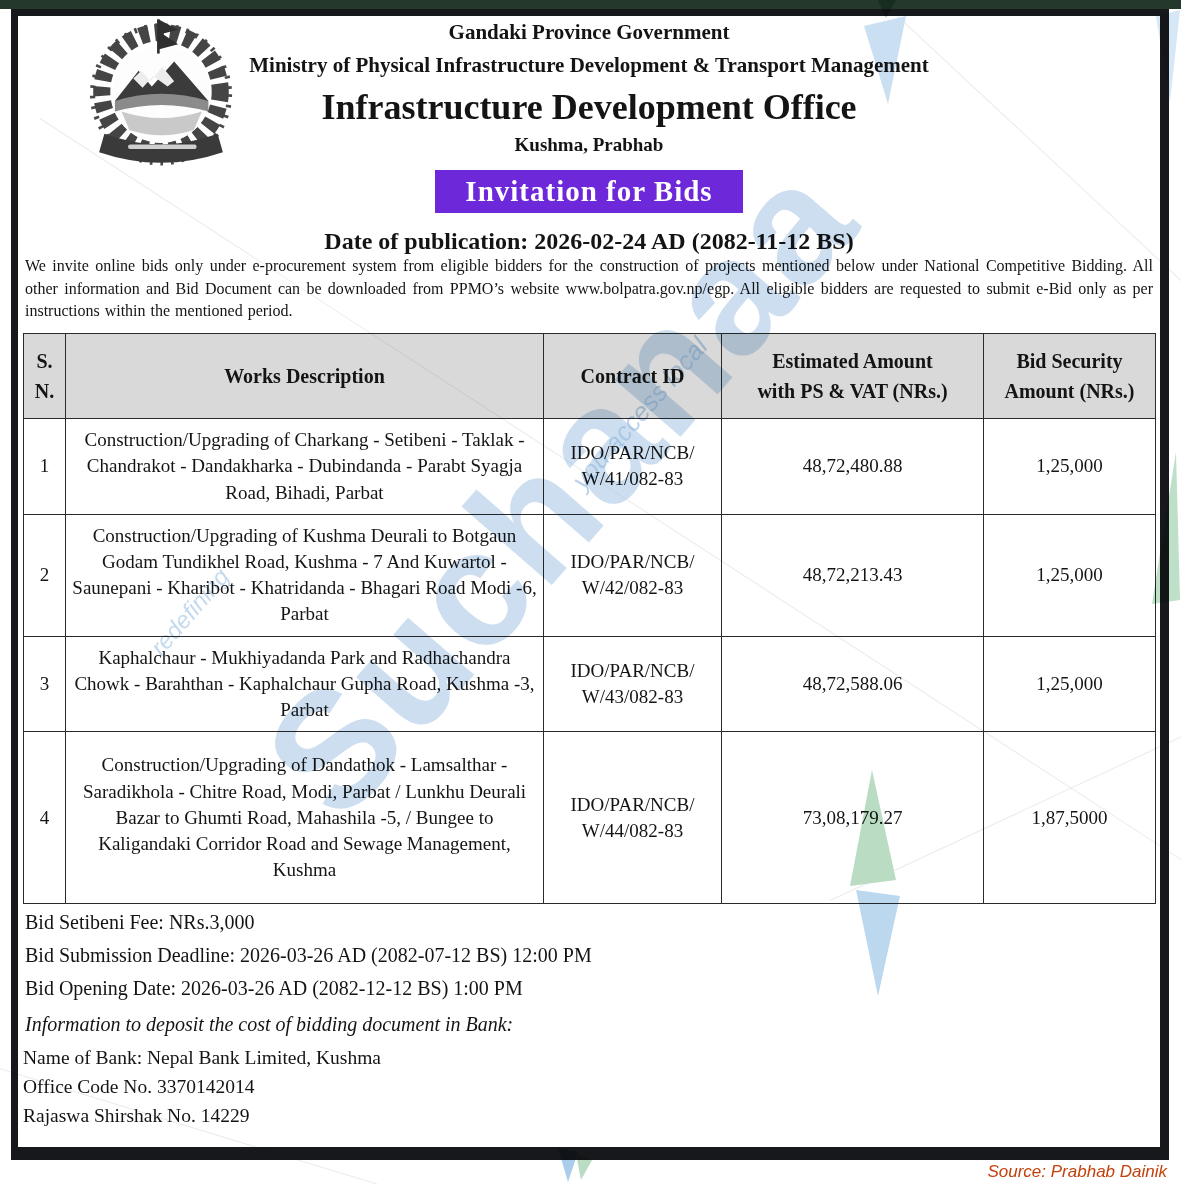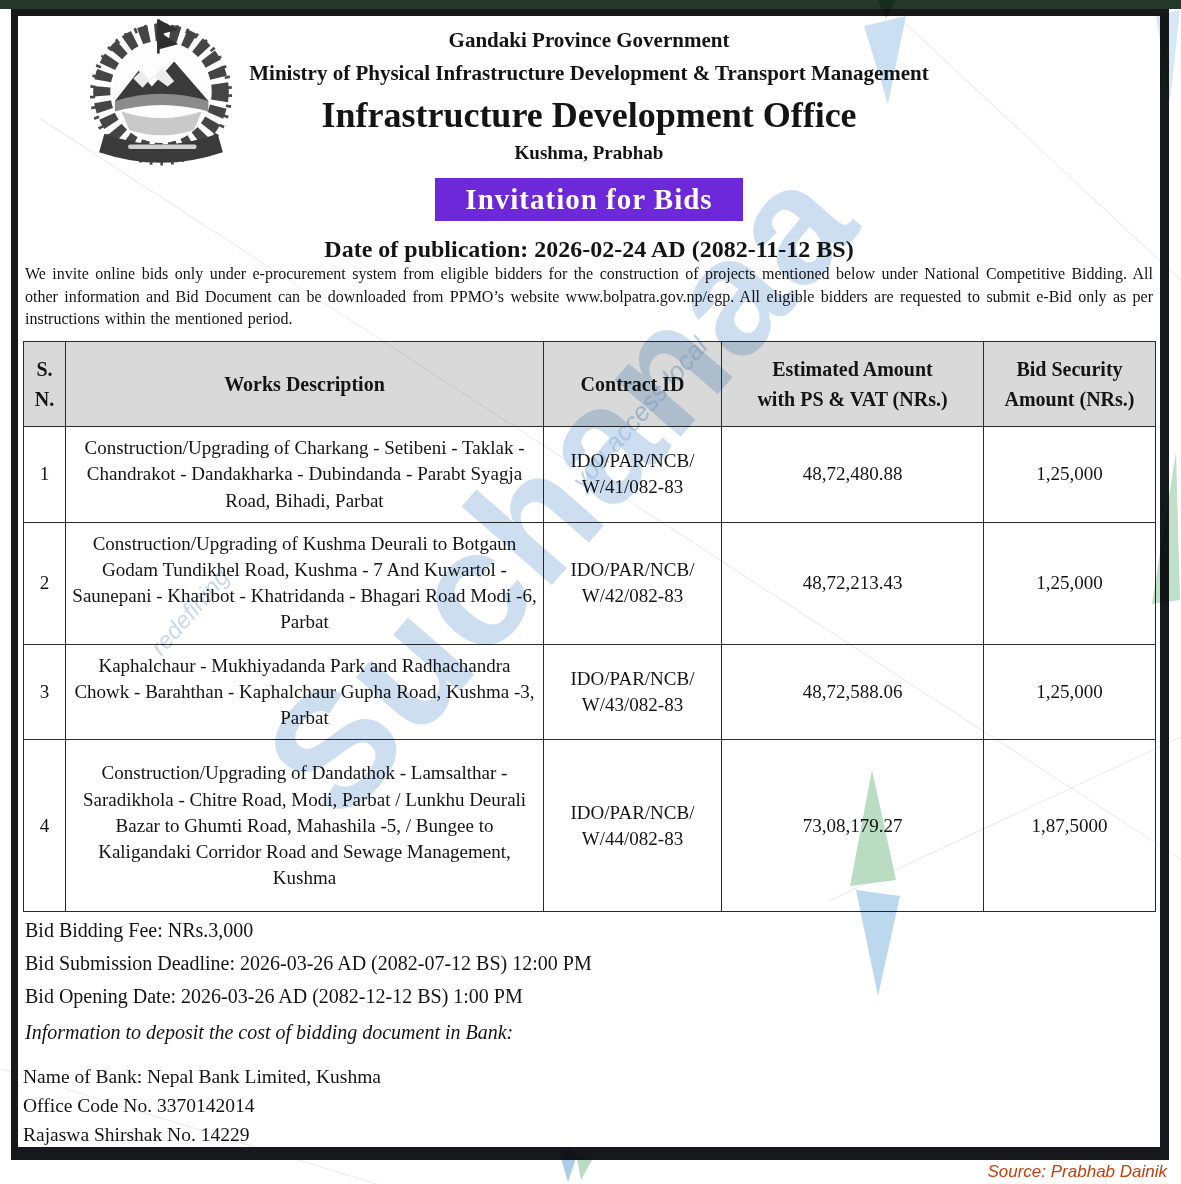--- a/index.html
+++ b/index.html
@@ -7,41 +7,41 @@
        font-family:"Liberation Serif",serif;color:#141414;overflow:hidden}
 
   .top-strip{position:absolute;left:0;top:0;width:1181px;height:9px;background:#24382c;z-index:2}
 
   .frame{position:absolute;left:11px;top:9px;width:1158px;height:1151px;box-sizing:border-box;
          background:#fff;border:7px solid #17181b;border-right-width:9px;border-bottom-width:13px;
          padding:0 5px;z-index:1;overflow:hidden}
 
   .emblem{position:absolute;left:54px;top:2px;width:178px;height:158px}
 
-  .hdr{text-align:center;padding-top:12px}
+  .hdr{text-align:center;padding-top:4px}
   .h-gov{font-size:21px;font-weight:bold}
   .h-min{font-size:21px;font-weight:bold;margin-top:8px}
   .h-office{font-size:36px;font-weight:bold;margin-top:8px}
   .h-loc{font-size:19px;font-weight:bold;margin-top:6px}
   .ifb-wrap{margin-top:14px}
   .ifb{display:inline-block;background:#6d28d9;color:#ffffff;font-weight:bold;font-size:29px;
        padding:5px 30px;letter-spacing:1px}
   .pub-date{margin-top:15px;font-size:24px;font-weight:bold}
 
   .intro{margin:0 2px 0;font-size:16px;line-height:1.42;text-align:justify;word-spacing:1px}
 
   table.bids{width:100%;border-collapse:collapse;margin-top:10px;table-layout:fixed}
   table.bids th,table.bids td{border:1.6px solid #2b2b2b;text-align:center;vertical-align:middle;
        padding:8px 6px;font-size:19px;line-height:1.38;overflow:hidden}
   table.bids th{background:#d9d9d9;font-weight:bold;font-size:20px;padding:12px 4px;line-height:1.5}
   .preline{white-space:pre-line}
 
   .fline{font-size:20px;line-height:1.5;margin:3px 2px 0}
   .bank-head{font-weight:normal;font-style:italic;margin-top:6px}
-  .bank-cols{display:flex;margin-top:16px}
+  .bank-cols{display:flex;margin-top:5px}
   .bank-left{width:47%}
   .bank-right{flex:1}
   .bank-cols .bline{font-size:19.5px;line-height:1.47}
   .signoff{text-align:right;font-weight:bold;font-size:21px;margin-top:14px;padding-right:2px}
 
   .source{position:absolute;right:14px;top:1162px;font-family:"Liberation Sans",sans-serif;
           font-style:italic;font-size:17px;color:#c2410c;z-index:2}
 
   
   .wm-layer{position:absolute;left:0;top:0;width:1181px;height:1184px;pointer-events:none;
@@ -143,21 +143,21 @@
         <td>4</td>
         <td>Construction/Upgrading of Dandathok - Lamsalthar - Saradikhola - Chitre Road, Modi, Parbat / Lunkhu Deurali Bazar to Ghumti Road, Mahashila -5, / Bungee to Kaligandaki Corridor Road and Sewage Management, Kushma</td>
         <td class="preline">IDO/PAR/NCB/
 W/44/082-83</td>
         <td>73,08,179.27</td>
         <td>1,87,5000</td>
       </tr>
     </tbody>
   </table>
 
-  <div class="fline">Bid Bidding Fee: NRs.3,000</div>
+  <div class="fline">Bid Setibeni Fee: NRs.3,000</div>
   <div class="fline">Bid Submission Deadline: 2026-03-26 AD (2082-07-12 BS) 12:00 PM</div>
   <div class="fline">Bid Opening Date: 2026-03-26 AD (2082-12-12 BS) 1:00 PM</div>
   <div class="fline bank-head">Information to deposit the cost of bidding document in Bank:</div>
 
   <div class="bank-cols">
     <div class="bank-left">
       <div class="bline">Name of Bank: Nepal Bank Limited, Kushma</div>
       <div class="bline">Office Code No. 3370142014</div>
       <div class="bline">Rajaswa Shirshak No. 14229</div>
     </div>

